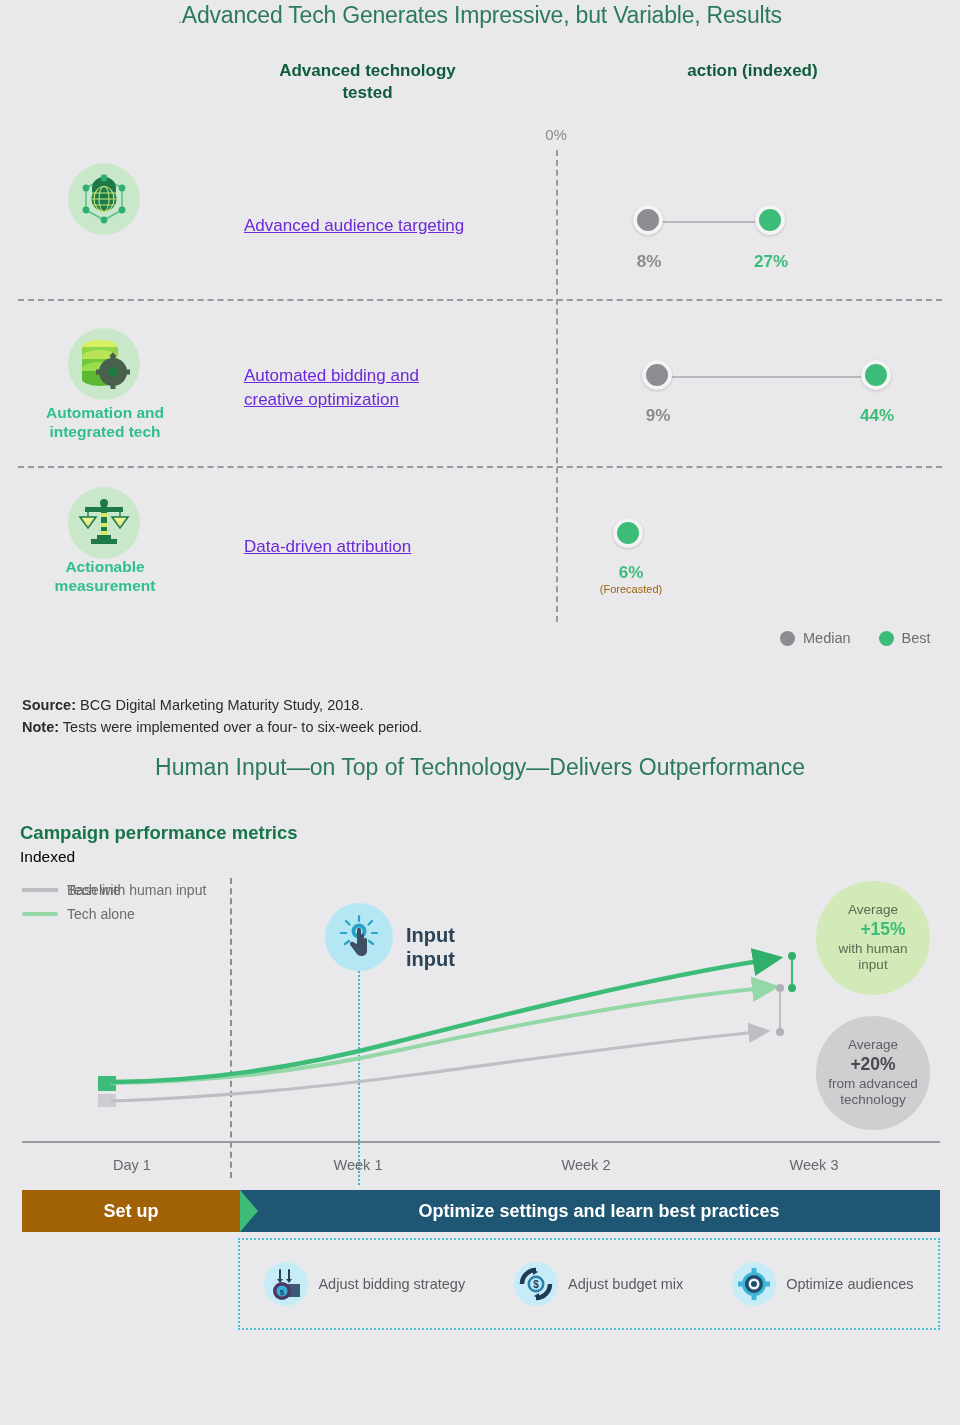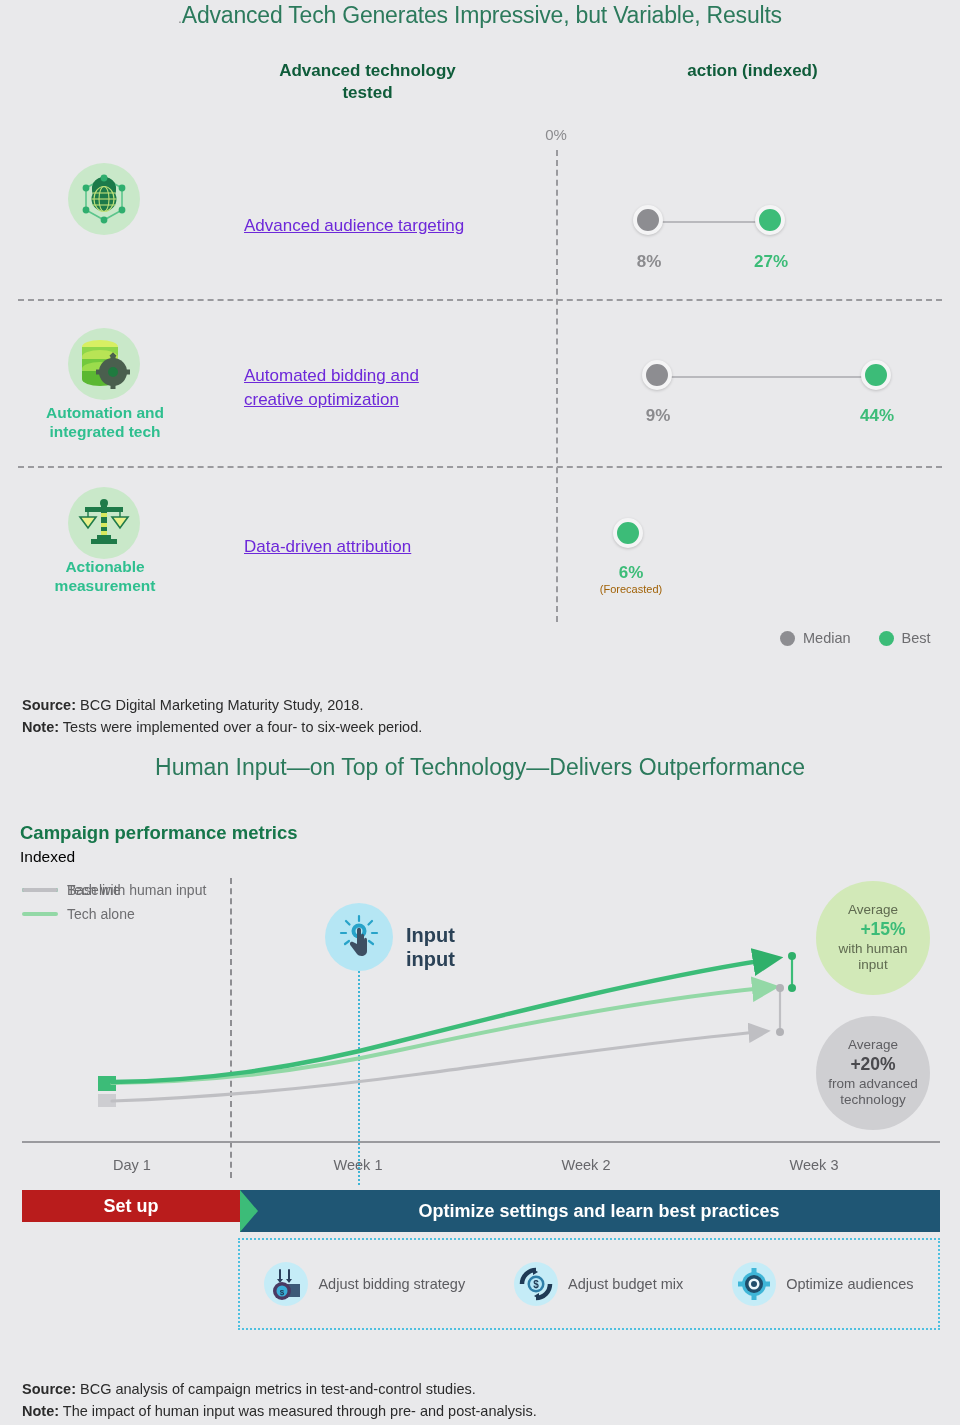--- a/index.html
+++ b/index.html
@@ -121,22 +121,22 @@
     align-items:center; justify-content:center; text-align:center; line-height:1.25;
   }
   #bubble-green { left: 816px; top: 881px; width: 114px; height: 114px; background:#d2e9b8; color:#5f6a50; font-size:13.5px; }
   #bubble-gray  { left: 816px; top: 1016px; width: 114px; height: 114px; background:#cfcfd2; color:#5e5e62; font-size:13.5px; }
   .bubble .big { font-weight: bold; font-size: 17.5px; }
   #bubble-green .big { color: #3cbc78; margin-left: 20px; }
   #bubble-gray .big  { color: #4a4a4e; }
 
   
   .tl-setup {
-    position:absolute; left: 22px; top: 1190px; width: 218px; height: 32px;
-    background:#b91c1c; color:#fff; font-weight:bold; font-size:18px;
+    position:absolute; left: 22px; top: 1190px; width: 218px; height: 42px;
+    background:#a16207; color:#fff; font-weight:bold; font-size:18px;
     display:flex; align-items:center; justify-content:center;
   }
   .tl-arrow {
     position:absolute; left: 240px; top: 1190px; width: 0; height: 0;
     border-top: 21px solid transparent; border-bottom: 21px solid transparent;
     border-left: 18px solid #3cbc78;
   }
   .tl-opt {
     position:absolute; left: 240px; top: 1190px; width: 700px; height: 42px;
     background:#1f5674; color:#fff; font-weight:bold; font-size:18px;
@@ -451,22 +451,14 @@
           </g>
           <circle cx="17" cy="17" r="9" fill="#1f4e6b"></circle>
           <circle cx="17" cy="17" r="5.5" fill="#eaf7fb"></circle>
           <circle cx="17" cy="17" r="3" fill="#1f4e6b"></circle>
         </svg>
       </span>
       <span class="action-label">Optimize audiences</span>
     </div>
   </div>
 
-  <div class="source-block" style="left:22px; top:1378px;">
-    <div>
-      <b>Source:</b><span> BCG analysis of campaign metrics in test-and-control studies.</span>
-    </div>
-    <div>
-      <b>Note:</b><span> The impact of human input was measured through pre- and post-analysis.</span>
-    </div>
-  </div>
 
 </div>
 
 </body></html>

